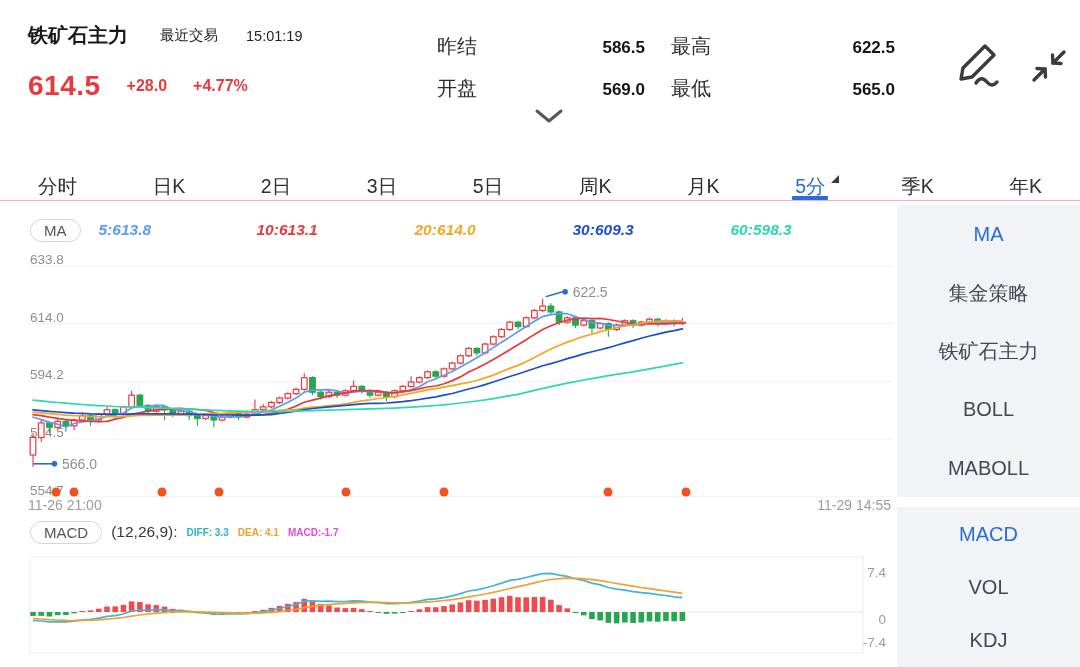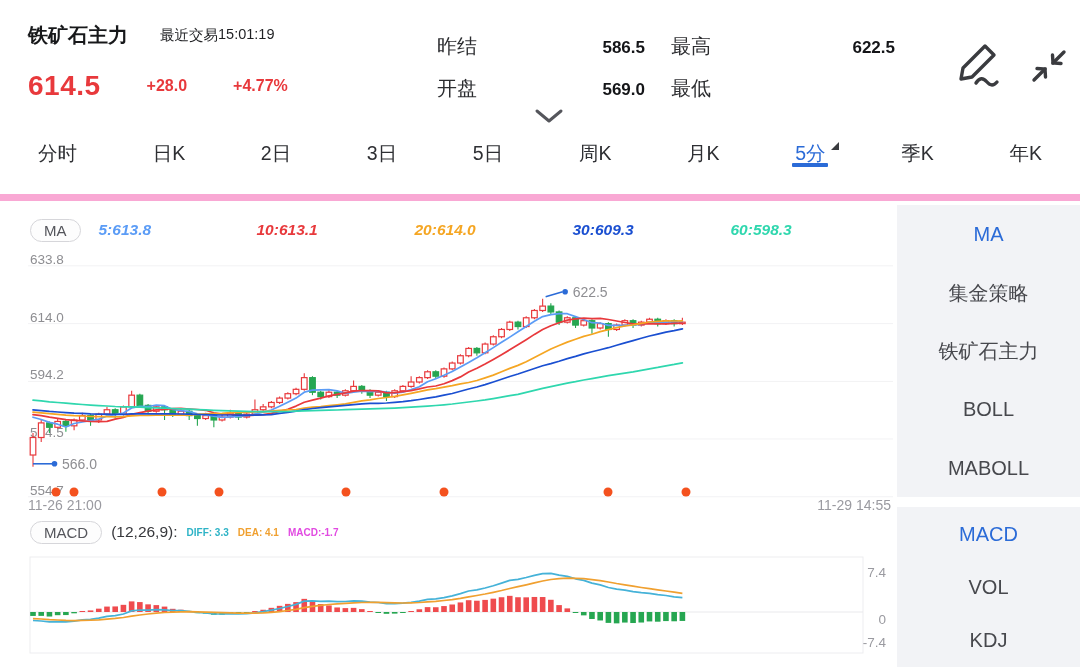--- a/index.html
+++ b/index.html
@@ -3,36 +3,36 @@
 <meta charset="utf-8">
 <style>
   * { margin:0; padding:0; box-sizing:border-box; }
   html,body { width:1080px; height:667px; }
   body { font-family:"Liberation Sans","DejaVu Sans",sans-serif; background:#fff; overflow:hidden; }
   .screen { position:relative; width:1080px; height:667px; background:#fff;padding-left:20px; }
 
   
   .header { position:absolute; left:0; top:0; width:1080px; height:140px; background:#fff; }
   .symbol { position:absolute; left:28px; top:22px; font-size:20px; font-weight:700; color:#17181a; }
-  .last-trade { position:absolute; left:160px; top:26px; font-size:14.5px; color:#1f2023; display:flex; gap:0; }
+  .last-trade { position:absolute; left:160px; top:26px; font-size:14.5px; color:#1f2023; display:flex; gap:28px;align-items:center; }
   .price-row { position:absolute; left:28px; top:70px; display:flex; align-items:center; gap:26px; }
   .price { font-size:28px; font-weight:700; color:#e8393c; letter-spacing:.5px; }
-  .chg { font-size:16px; font-weight:600; color:#e8393c;margin-left:20px; }
+  .chg { font-size:16px; font-weight:600; color:#e8393c; }
   .stats { position:absolute; left:437px; top:33px; display:grid;
            grid-template-columns:46px 136px 46px 152px; column-gap:26px; row-gap:15px; align-items:baseline; }
   .stat-label { font-size:20px; color:#2c2d30; }
   .stat-value { font-size:17px; font-weight:700; color:#141518; text-align:right; }
   .chevron { position:absolute; left:534px; top:108px; width:30px; height:18px; cursor:pointer; }
   .hicon { position:absolute; cursor:pointer; }
   .icon-pen { left:952px; top:38px; width:52px; height:52px; }
   .icon-collapse { left:1026px; top:44px; width:46px; height:44px; }
 
   
   .tabbar { position:absolute; left:0; top:140px; width:1080px; height:61px; display:flex;
-            align-items:flex-start; justify-content:space-between; padding:0 38px; border-bottom:7px solid #f9a8d4; background:#fff; }
+            align-items:flex-end; justify-content:space-between; padding:0 38px; border-bottom:1px solid #f9a8d4; background:#fff; }
   .tab { position:relative; display:flex; align-items:center; font-size:19.5px; color:#2e2f33; cursor:pointer; }
   .tab.active { color:#2b6bd7; }
   .tab .underline { position:absolute; left:50%; transform:translateX(-50%); bottom:0; width:36px; height:4px;
                     background:#2b6bd7; border-radius:1px; }
   .tab .tri { position:absolute; right:-13px; bottom:17px; width:0; height:0;
               border-left:8px solid transparent; border-bottom:8px solid #3a3b3f; }
 
   
   .ma-legend { position:absolute; left:30px; top:216px; display:flex; align-items:center; height:28px; }
   .pill { border:1px solid #d6d6da; background:#fdfdfd; border-radius:14px; padding:2px 13px;
@@ -72,20 +72,21 @@
       <span class="chg">+4.77%</span>
     </div>
     <div class="stats">
         <span class="stat-label">昨结</span>
         <span class="stat-value">586.5</span>
         <span class="stat-label">最高</span>
         <span class="stat-value">622.5</span>
         <span class="stat-label">开盘</span>
         <span class="stat-value">569.0</span>
         <span class="stat-label">最低</span>
+        <span class="stat-value">565.0</span>
       </div>
     <svg class="chevron" viewBox="0 0 30 18">
       <path d="M3 3 L15 13 L27 3" fill="none" stroke="#55565c" stroke-width="3" stroke-linecap="round" stroke-linejoin="round"></path>
     </svg>
     <svg class="hicon icon-pen" viewBox="0 0 52 52">
       <path d="M33 8 L42 17 L20 39 L9 41 L11 30 Z" fill="none" stroke="#3a3b3f" stroke-width="3.4" stroke-linejoin="round"></path>
       <path d="M24 45 q5 -8 11 -1 q5 6 10 0" fill="none" stroke="#3a3b3f" stroke-width="3.4" stroke-linecap="round"></path>
     </svg>
     <svg class="hicon icon-collapse" viewBox="0 0 46 44">
       <g stroke="#3a3b3f" stroke-width="3.4" stroke-linecap="round" fill="none">

